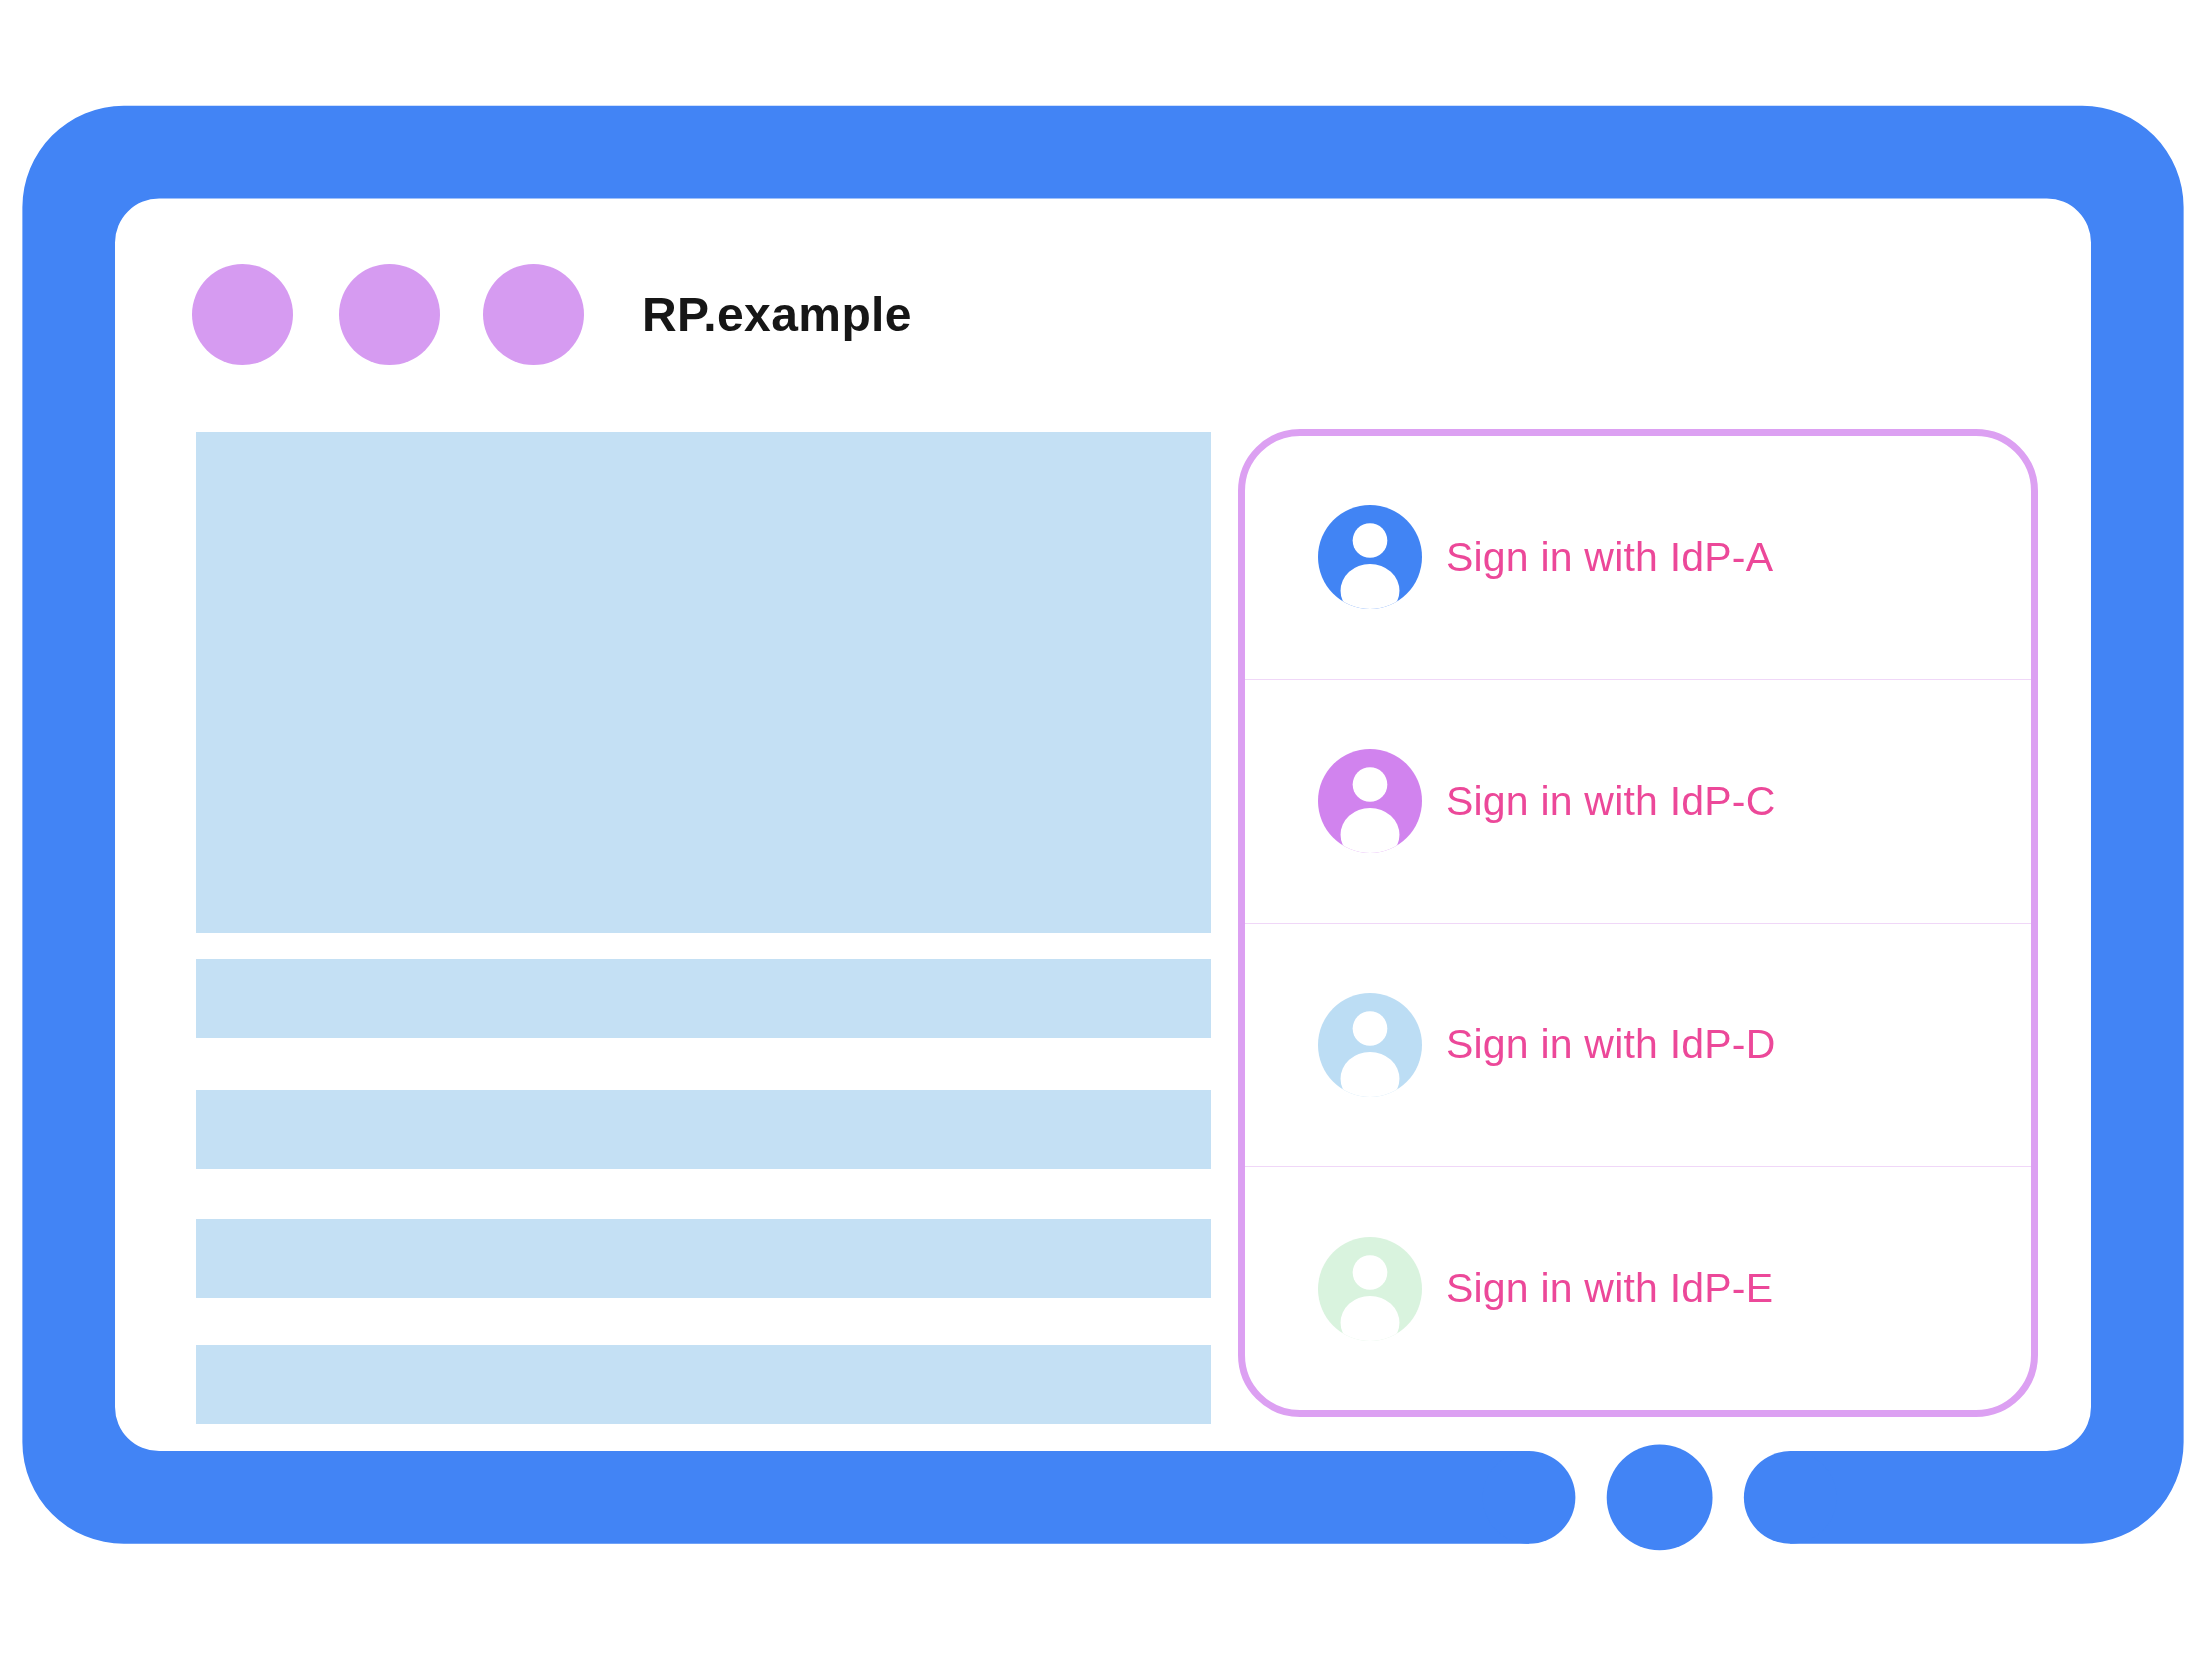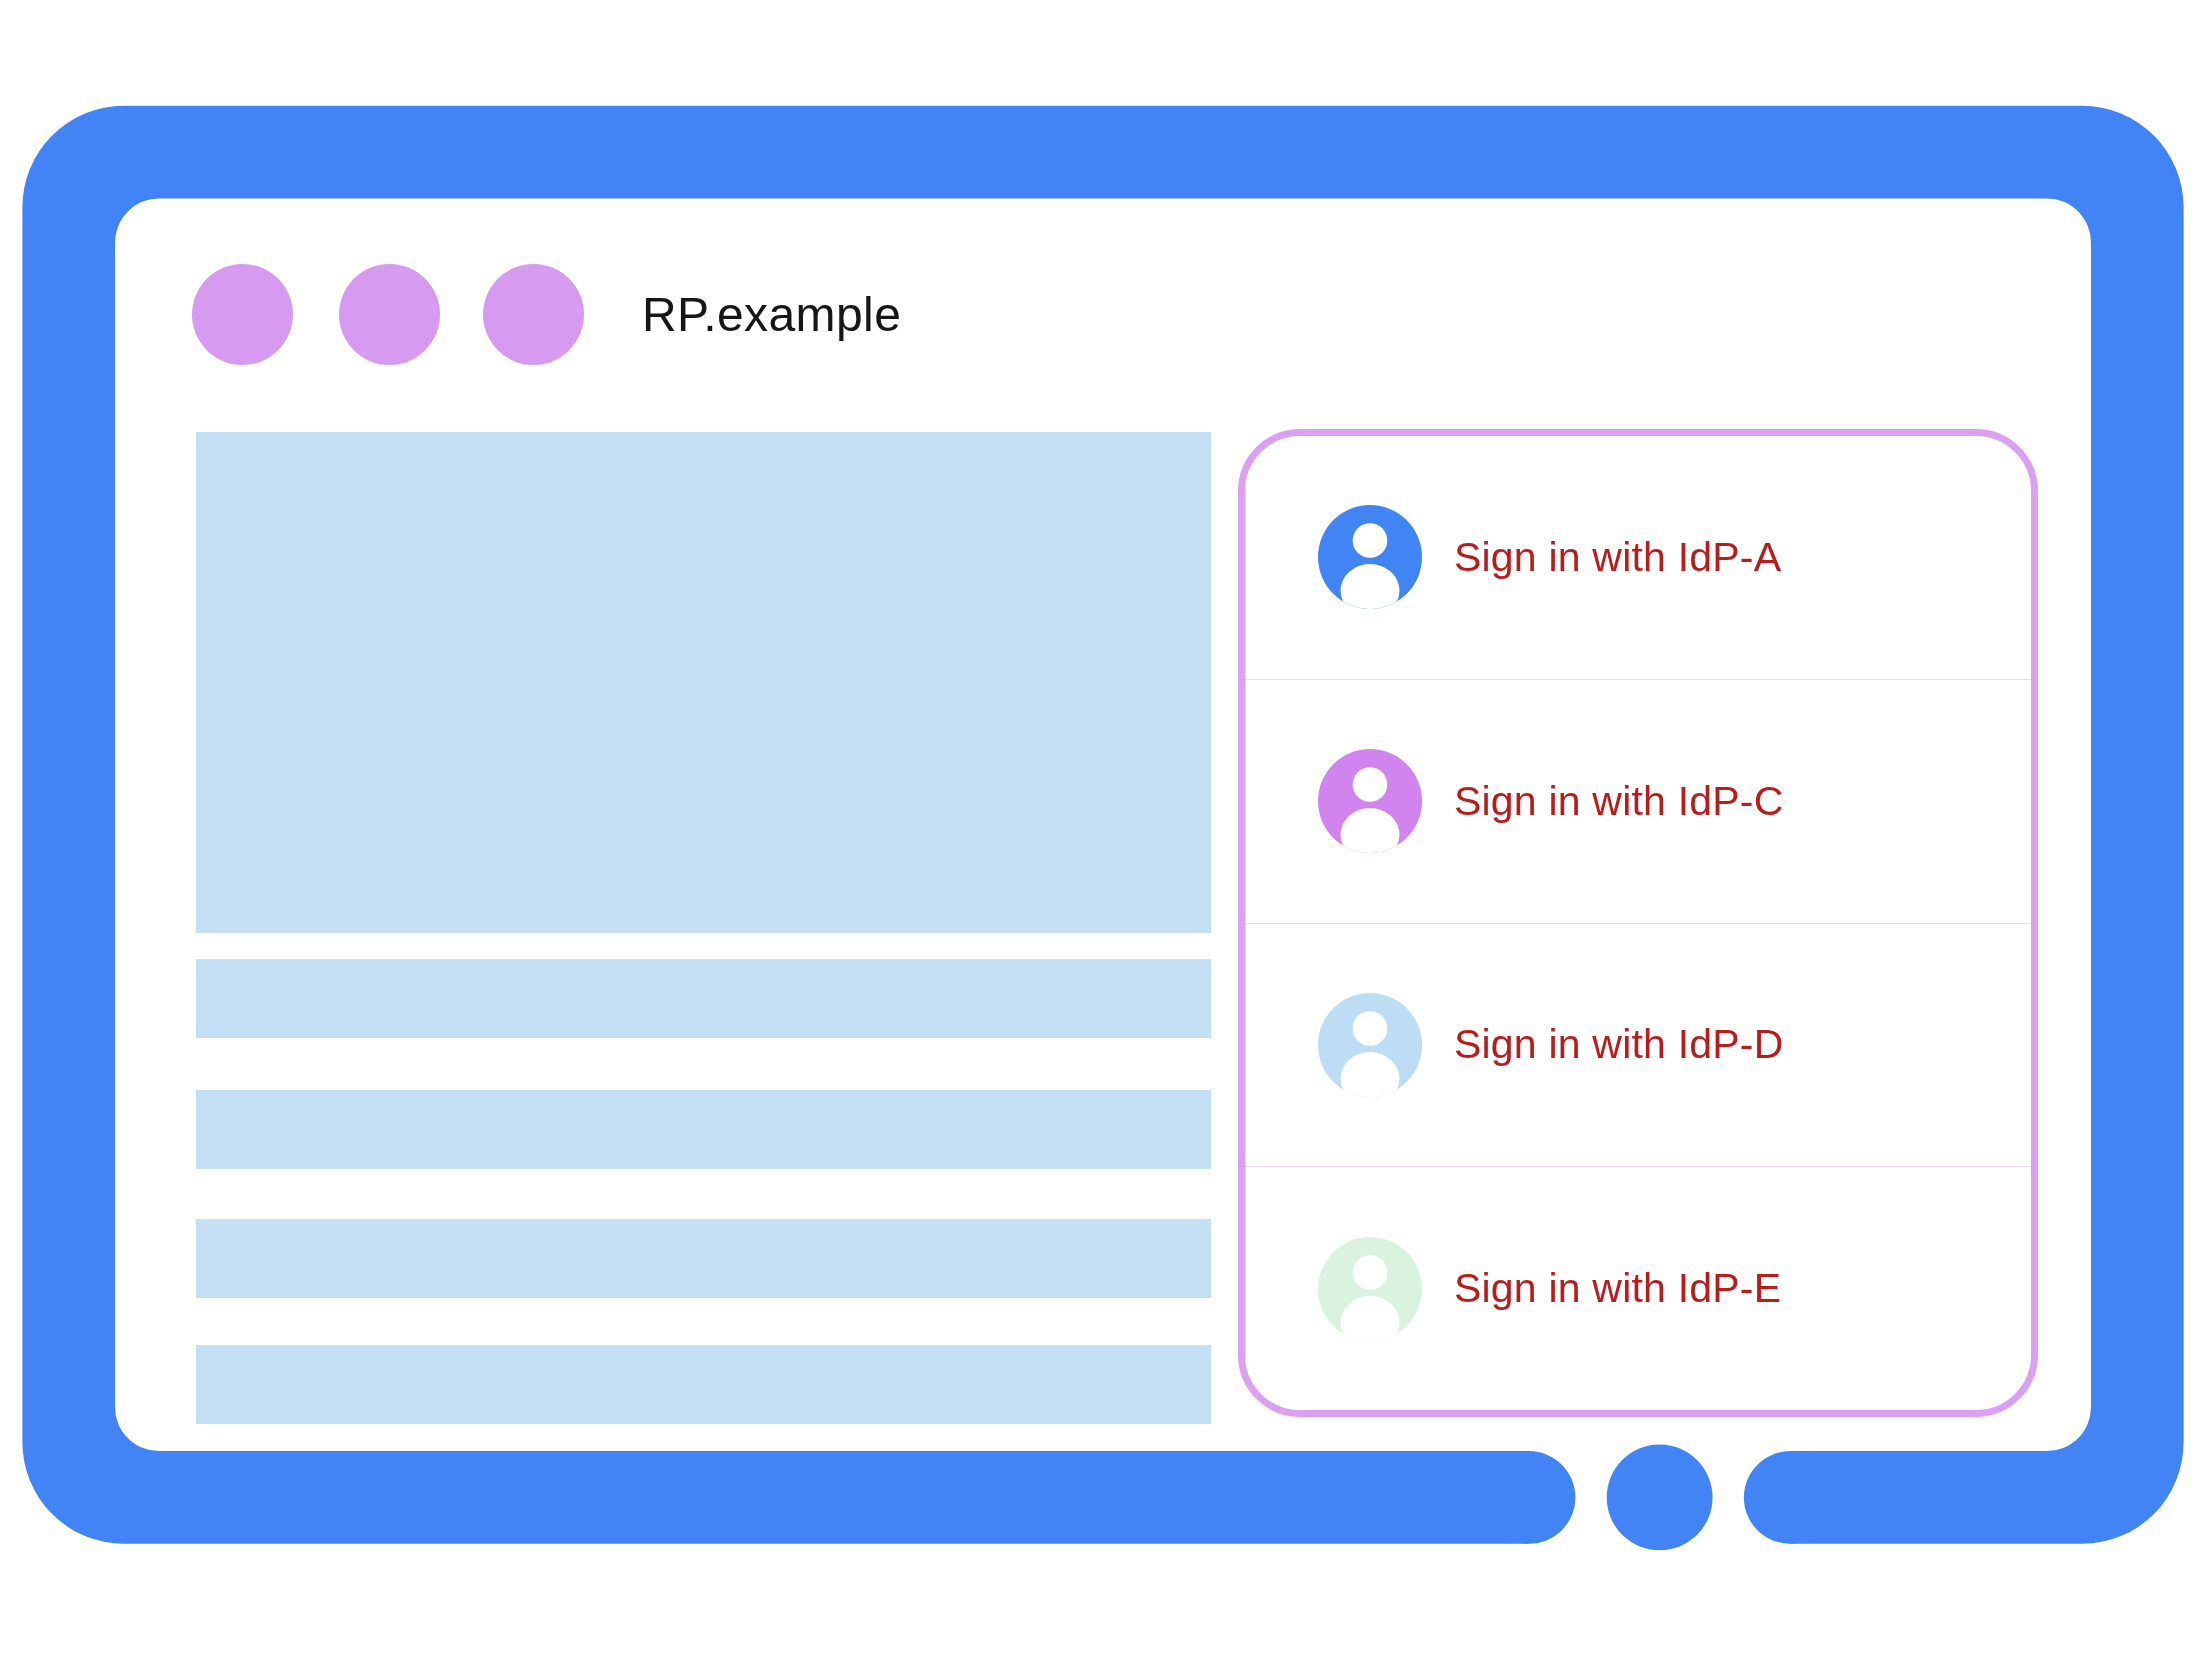--- a/index.html
+++ b/index.html
@@ -2,32 +2,32 @@
 <html style="font-size:14px"><head>
 <meta charset="utf-8">
 <style>
   html,body{margin:0;padding:0;background:#ffffff;}
   .stage{position:relative;width:2206px;height:1654px;background:#ffffff;overflow:hidden;
          font-family:"Liberation Sans", sans-serif;}
   .frame-svg{position:absolute;left:0;top:0;width:2206px;height:1654px;display:block;}
   .window-dot{position:absolute;top:264px;width:101px;height:101px;border-radius:50%;}
   .dot-1{left:192px;} .dot-2{left:339px;} .dot-3{left:483px;}
   .page-title{position:absolute;left:642px;top:288px;font-size:48px;line-height:53px;
-              font-weight:400;color:#161616;letter-spacing:0.4px;}
+              font-weight:700;color:#161616;letter-spacing:0.4px;}
   .ph{position:absolute;left:196px;width:1015px;}
   .ph-hero{top:432px;height:501px;}
   .ph-line{height:79px;}
   .ph-1{top:959px;} .ph-2{top:1090px;} .ph-3{top:1219px;} .ph-4{top:1345px;}
   .signin-panel{position:absolute;left:1238px;top:429px;width:800px;height:988px;
                 box-sizing:border-box;border:7px solid #DCA0F2;border-radius:62px;
                 background:#ffffff;display:flex;flex-direction:column;overflow:hidden;}
   .signin-row{flex:1 1 0;display:flex;align-items:center;padding-left:73px;cursor:pointer;}
   .signin-row + .signin-row{border-top:1.8px solid #F0D7F8;}
   .avatar{width:104px;height:104px;flex:0 0 auto;display:block;}
-  .signin-label{margin-left:32px;font-size:41px;font-weight:500;color:#b91c1c;
+  .signin-label{margin-left:24px;font-size:41px;font-weight:500;color:#ec4899;
                 letter-spacing:0.2px;white-space:nowrap;}
 </style>
 </head>
 <body>
 
 <div class="stage">
 
   <svg class="frame-svg" viewBox="0 0 2500 1875">
     <defs>
       <clipPath id="avclip">

